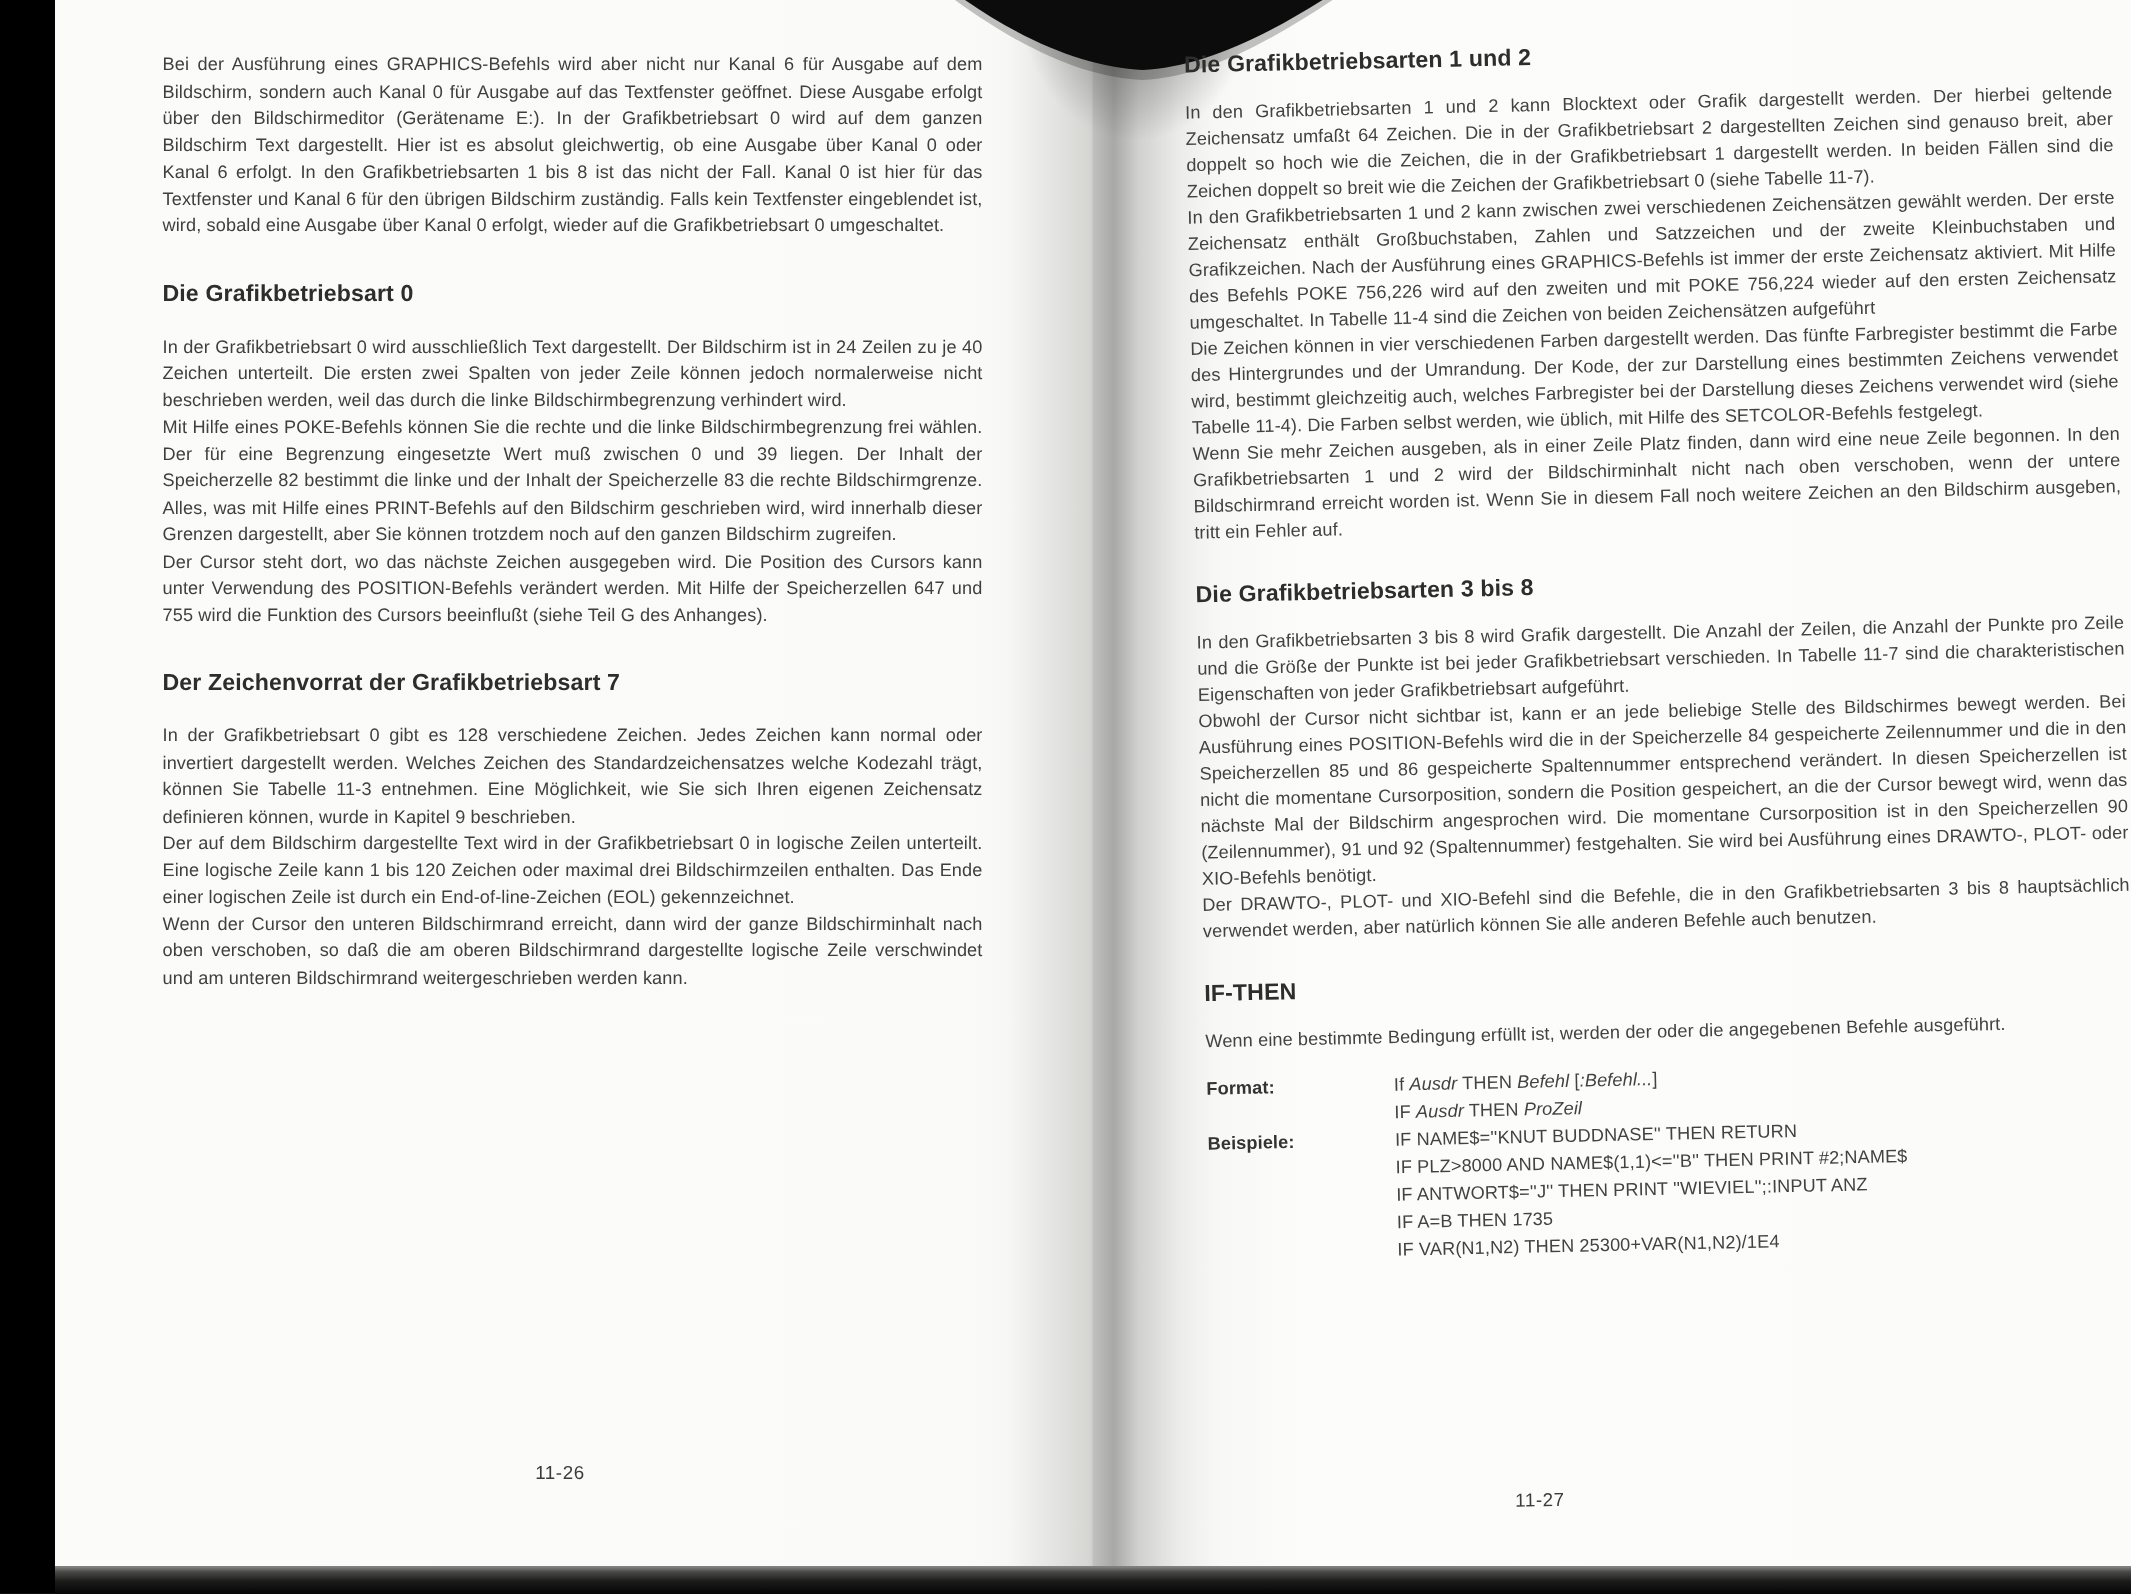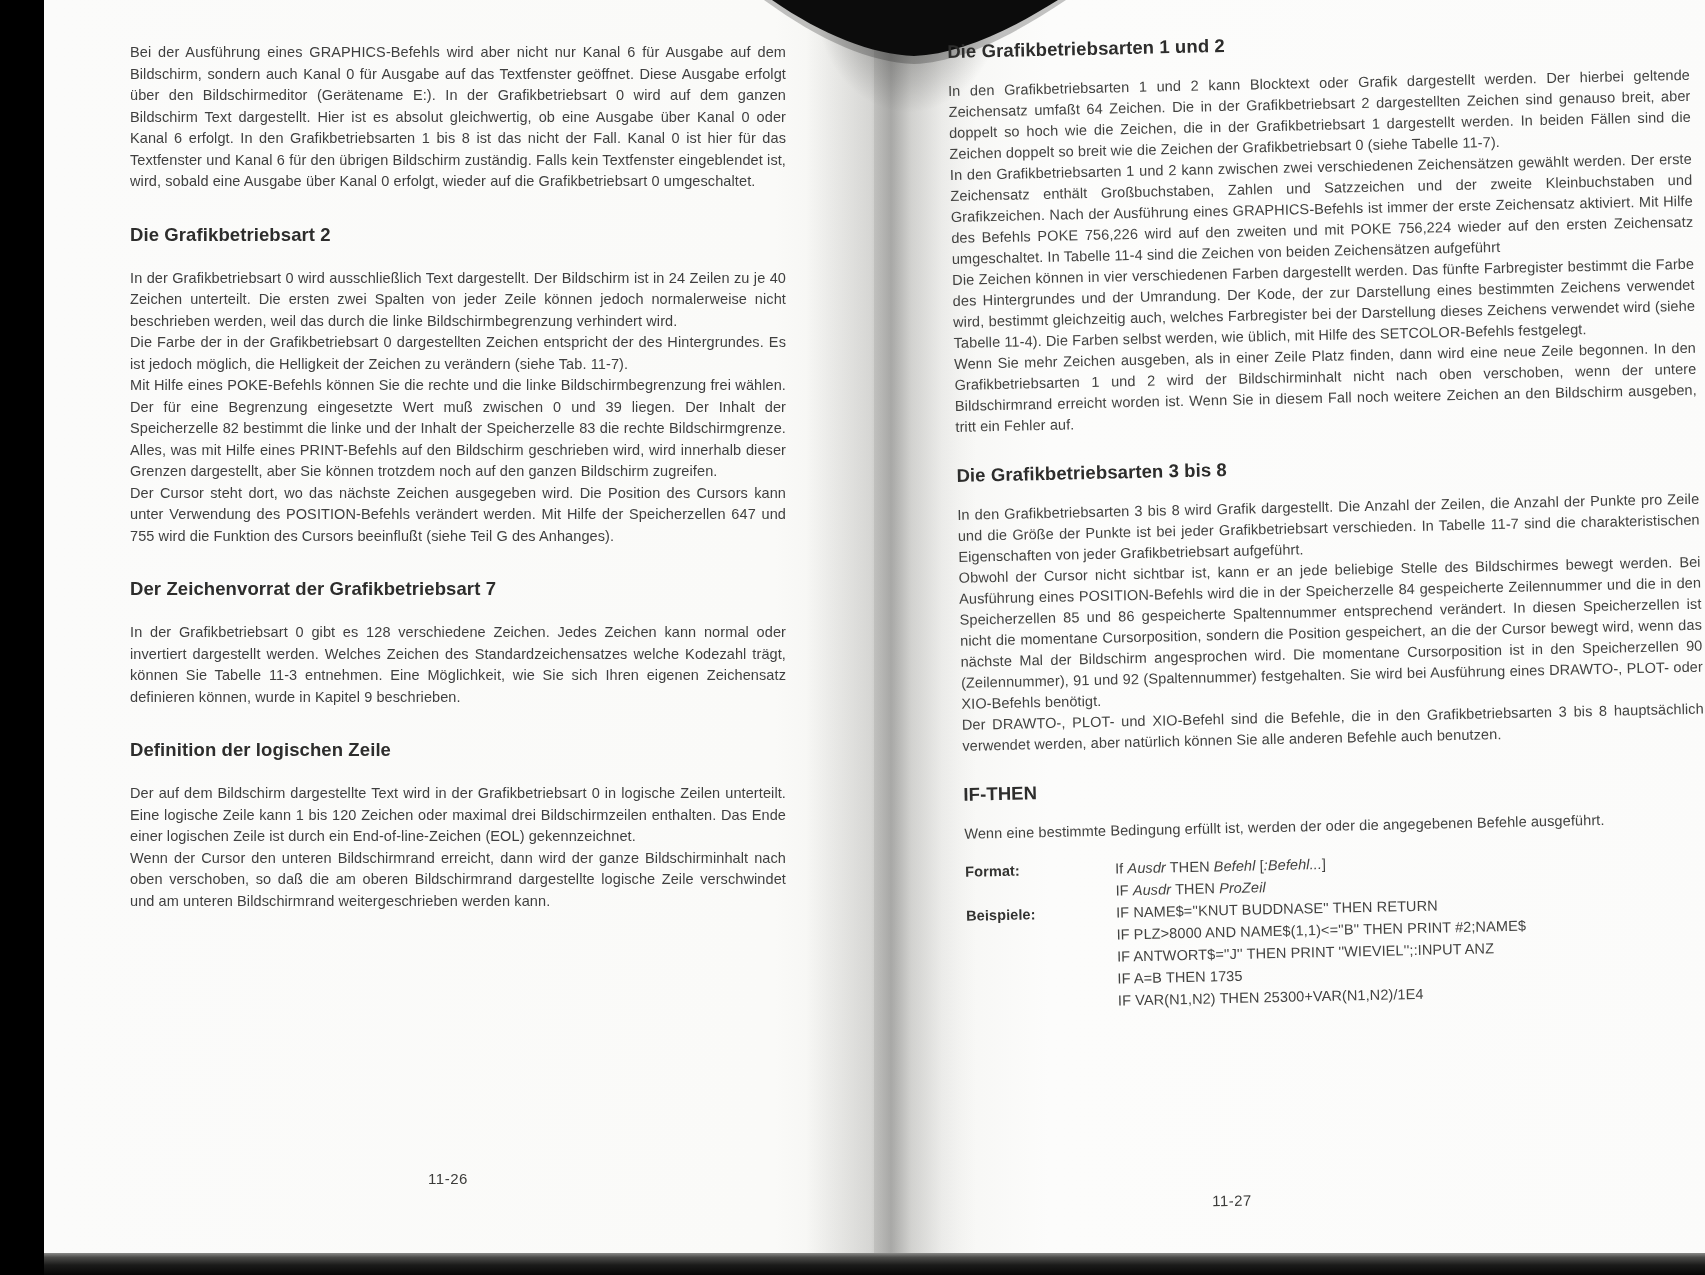--- a/index.html
+++ b/index.html
@@ -122,40 +122,38 @@
 
     <svg class="book-spine-gap" width="340" height="80" viewBox="0 0 340 80">
       <path d="M28,0 C80,36 128,54 170,56 C212,54 260,34 314,0 Z" fill="#0a0a0a"></path>
       <path d="M20,0 C78,42 126,62 170,64 C214,62 262,40 322,0 Z" fill="rgba(20,20,20,0.25)"></path>
     </svg>
 
     <div class="left-content content">
       <p class="intro">Bei der Ausführung eines GRAPHICS-Befehls wird aber nicht nur Kanal 6 für Ausgabe auf dem Bildschirm, sondern auch Kanal 0 für Ausgabe auf das Textfenster geöffnet. Diese Ausgabe erfolgt über den Bildschirmeditor (Gerätename E:). In der Grafikbetriebsart 0 wird auf dem ganzen Bildschirm Text dargestellt. Hier ist es absolut gleichwertig, ob eine Ausgabe über Kanal 0 oder Kanal 6 erfolgt. In den Grafikbetriebsarten 1 bis 8 ist das nicht der Fall. Kanal 0 ist hier für das Textfenster und Kanal 6 für den übrigen Bildschirm zuständig. Falls kein Textfenster eingeblendet ist, wird, sobald eine Ausgabe über Kanal 0 erfolgt, wieder auf die Grafikbetriebsart 0 umgeschaltet.</p>
 
       <section>
-        <h2>Die Grafikbetriebsart 2</h2>
+        <h2>Die Grafikbetriebsart 0</h2>
         <p>In der Grafikbetriebsart 0 wird ausschließlich Text dargestellt. Der Bildschirm ist in 24 Zeilen zu je 40 Zeichen unterteilt. Die ersten zwei Spalten von jeder Zeile können jedoch normalerweise nicht beschrieben werden, weil das durch die linke Bildschirmbegrenzung verhindert wird.</p>
-        <p>Die Farbe der in der Grafikbetriebsart 0 dargestellten Zeichen entspricht der des Hintergrundes. Es ist jedoch möglich, die Helligkeit der Zeichen zu verändern (siehe Tab. 11-7).</p>
       </section>
 
       <section>
         <p>Mit Hilfe eines POKE-Befehls können Sie die rechte und die linke Bildschirmbegrenzung frei wählen. Der für eine Begrenzung eingesetzte Wert muß zwischen 0 und 39 liegen. Der Inhalt der Speicherzelle 82 bestimmt die linke und der Inhalt der Speicherzelle 83 die rechte Bildschirmgrenze. Alles, was mit Hilfe eines PRINT-Befehls auf den Bildschirm geschrieben wird, wird innerhalb dieser Grenzen dargestellt, aber Sie können trotzdem noch auf den ganzen Bildschirm zugreifen.</p>
       </section>
 
       <section>
         <p>Der Cursor steht dort, wo das nächste Zeichen ausgegeben wird. Die Position des Cursors kann unter Verwendung des POSITION-Befehls verändert werden. Mit Hilfe der Speicherzellen 647 und 755 wird die Funktion des Cursors beeinflußt (siehe Teil G des Anhanges).</p>
       </section>
 
       <section>
         <h2>Der Zeichenvorrat der Grafikbetriebsart 7</h2>
         <p>In der Grafikbetriebsart 0 gibt es 128 verschiedene Zeichen. Jedes Zeichen kann normal oder invertiert dargestellt werden. Welches Zeichen des Standardzeichensatzes welche Kodezahl trägt, können Sie Tabelle 11-3 entnehmen. Eine Möglichkeit, wie Sie sich Ihren eigenen Zeichensatz definieren können, wurde in Kapitel 9 beschrieben.</p>
       </section>
 
       <section>
-        <h2>Definition der logischen Zeile</h2>
         <p>Der auf dem Bildschirm dargestellte Text wird in der Grafikbetriebsart 0 in logische Zeilen unterteilt. Eine logische Zeile kann 1 bis 120 Zeichen oder maximal drei Bildschirmzeilen enthalten. Das Ende einer logischen Zeile ist durch ein End-of-line-Zeichen (EOL) gekennzeichnet.</p>
         <p>Wenn der Cursor den unteren Bildschirmrand erreicht, dann wird der ganze Bildschirminhalt nach oben verschoben, so daß die am oberen Bildschirmrand dargestellte logische Zeile verschwindet und am unteren Bildschirmrand weitergeschrieben werden kann.</p>
       </section>
     </div>
 
     <div class="right-content content">
       <section>
         <h2 class="first">Die Grafikbetriebsarten 1 und 2</h2>
         <p>In den Grafikbetriebsarten 1 und 2 kann Blocktext oder Grafik dargestellt werden. Der hierbei geltende Zeichensatz umfaßt 64 Zeichen. Die in der Grafikbetriebsart 2 dargestellten Zeichen sind genauso breit, aber doppelt so hoch wie die Zeichen, die in der Grafikbetriebsart 1 dargestellt werden. In beiden Fällen sind die Zeichen doppelt so breit wie die Zeichen der Grafikbetriebsart 0 (siehe Tabelle 11-7).</p>
         <p>In den Grafikbetriebsarten 1 und 2 kann zwischen zwei verschiedenen Zeichensätzen gewählt werden. Der erste Zeichensatz enthält Großbuchstaben, Zahlen und Satzzeichen und der zweite Kleinbuchstaben und Grafikzeichen. Nach der Ausführung eines GRAPHICS-Befehls ist immer der erste Zeichensatz aktiviert. Mit Hilfe des Befehls POKE 756,226 wird auf den zweiten und mit POKE 756,224 wieder auf den ersten Zeichensatz umgeschaltet. In Tabelle 11-4 sind die Zeichen von beiden Zeichensätzen aufgeführt</p>

